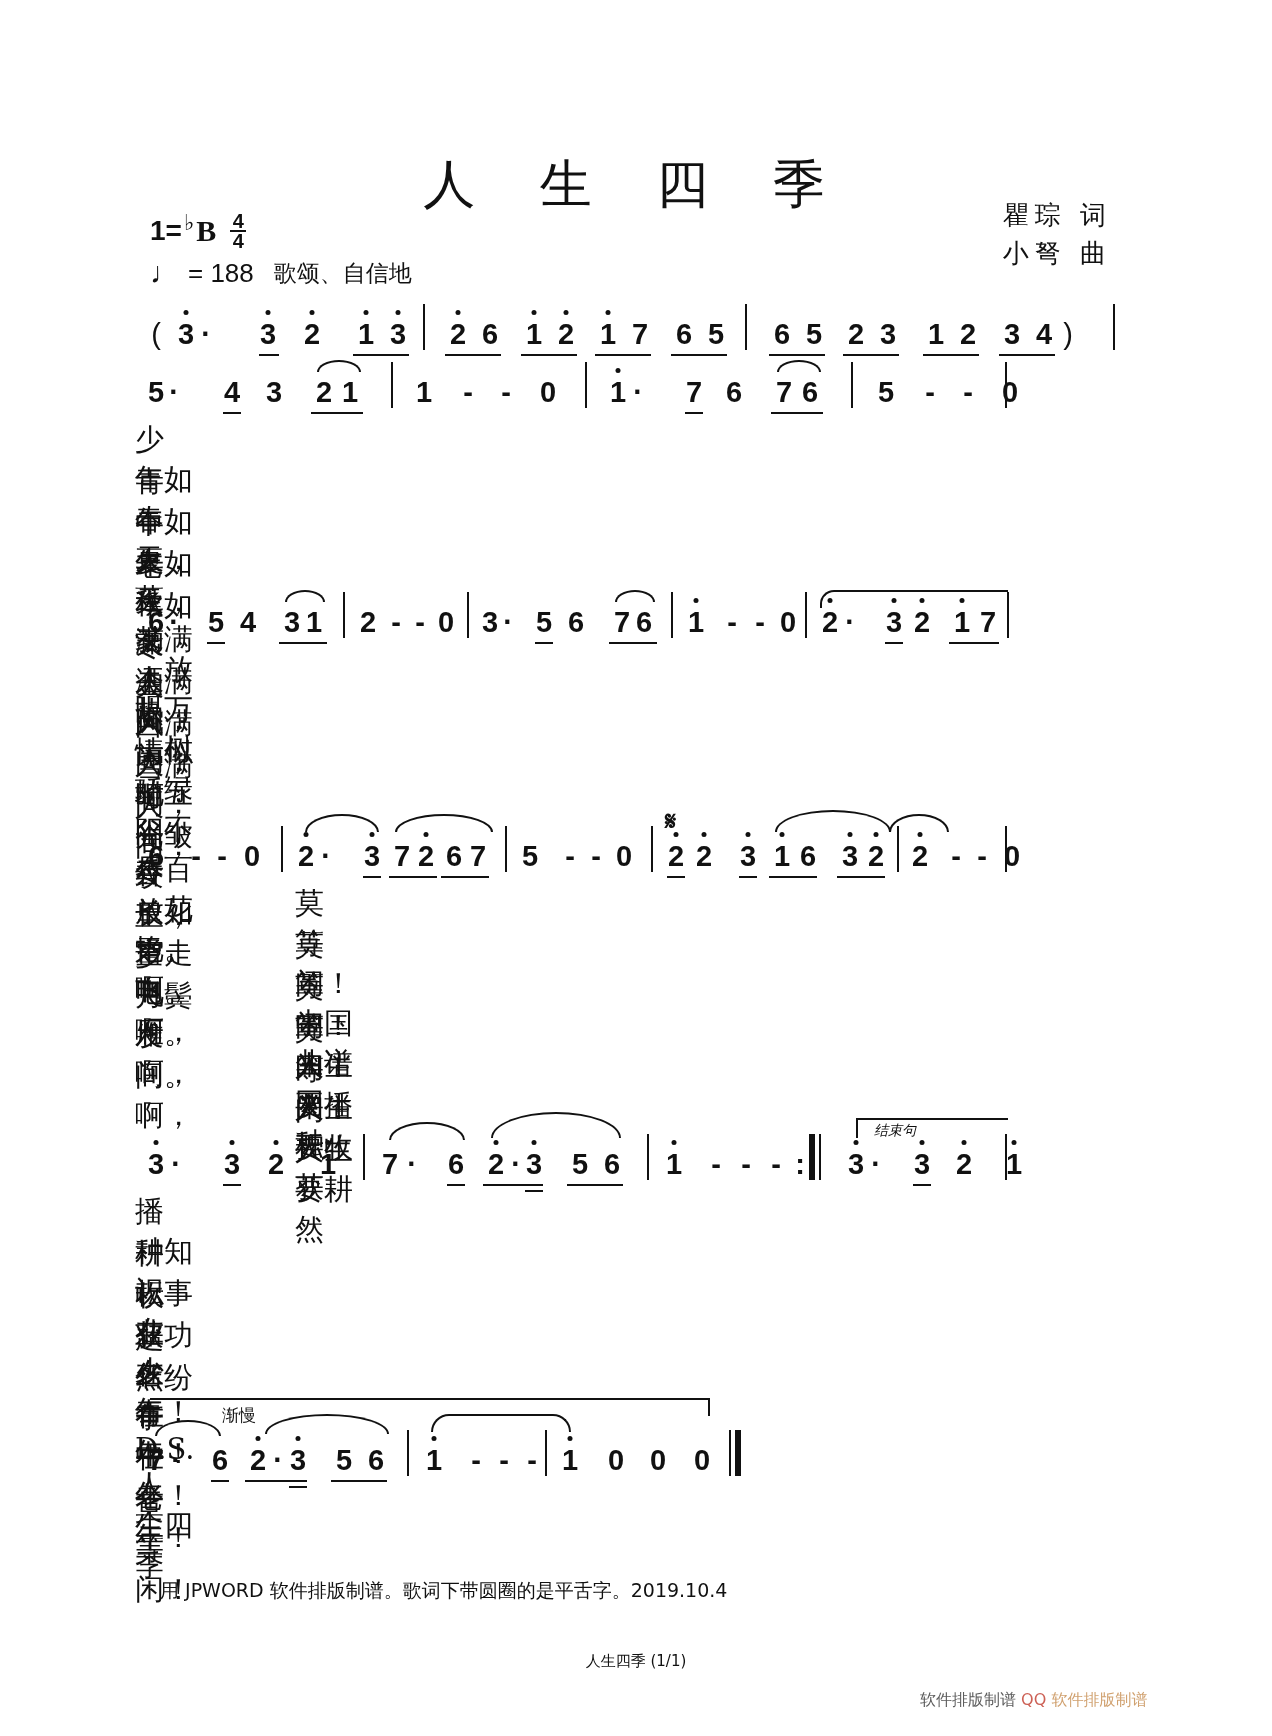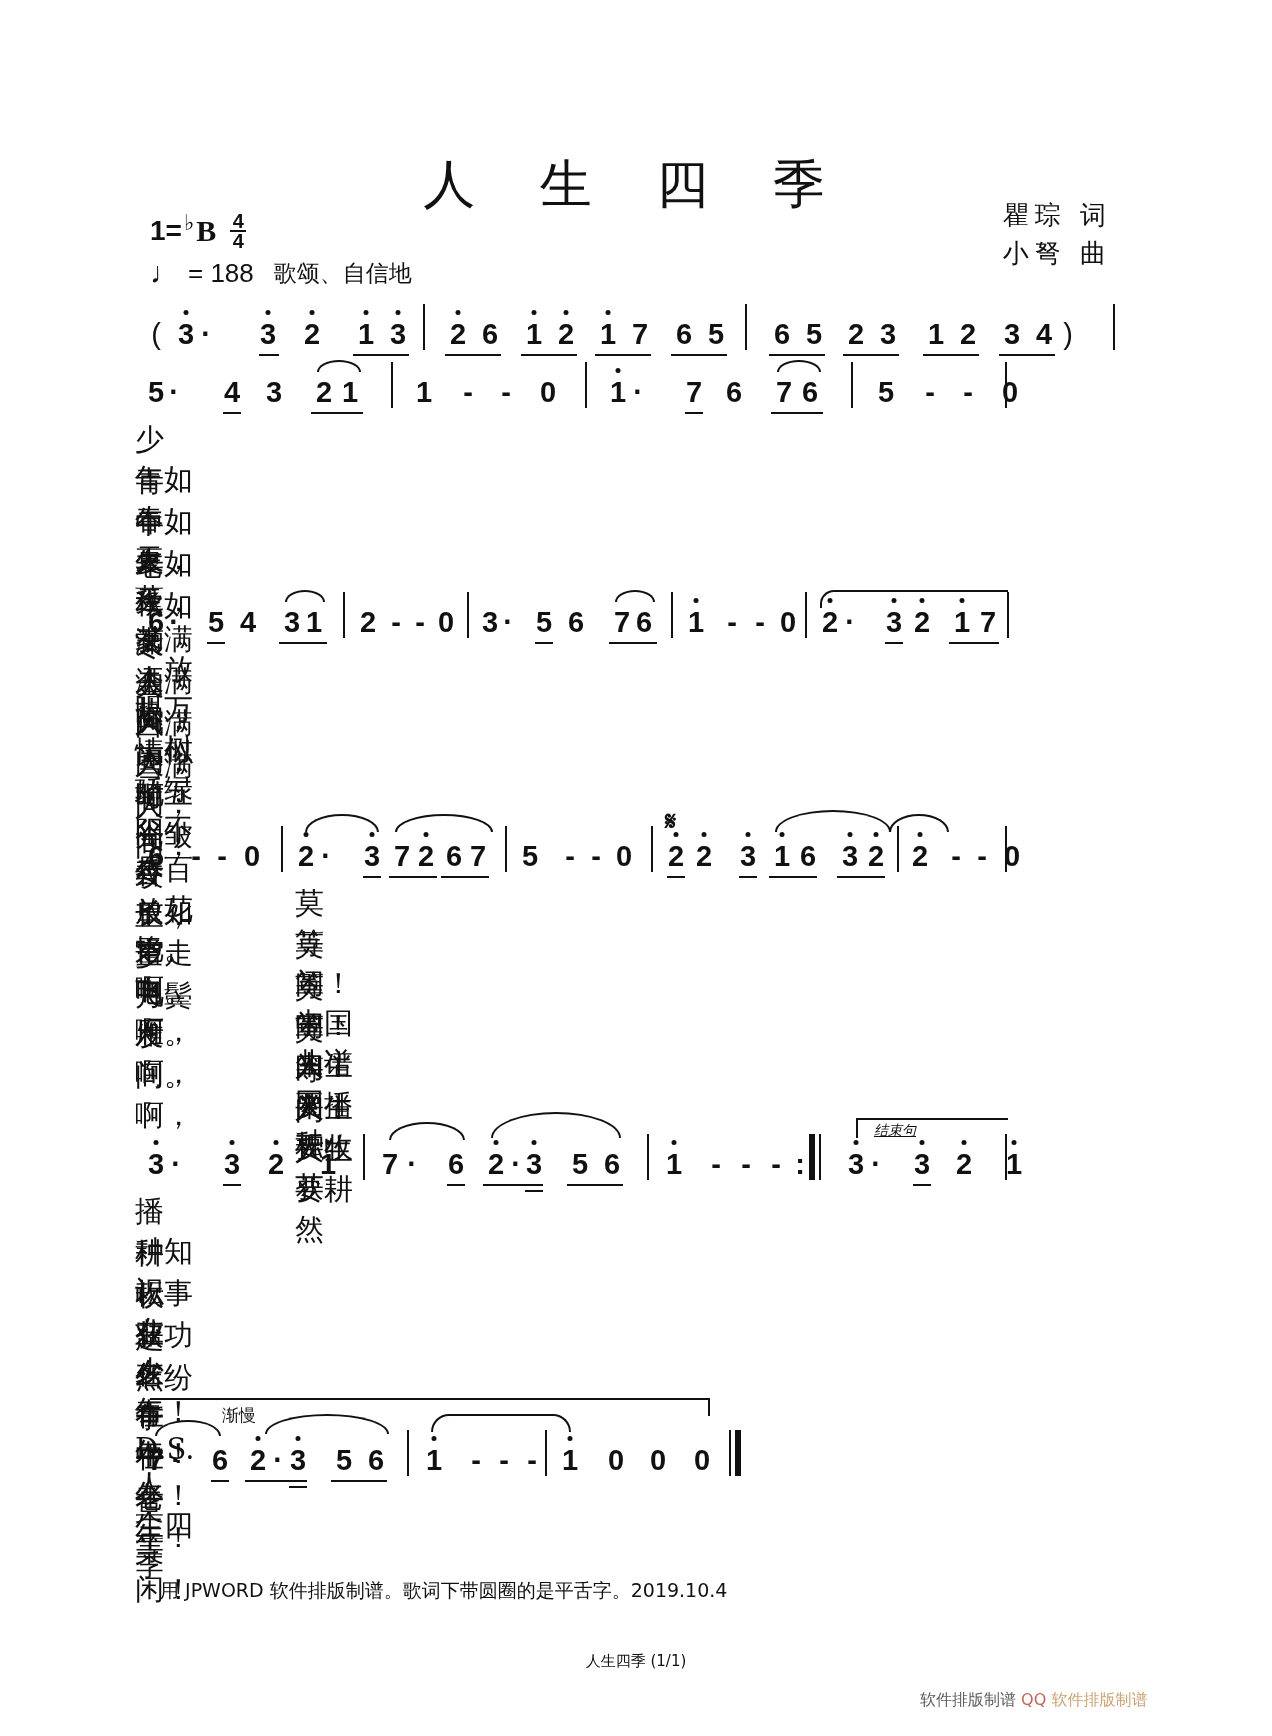--- a/index.html
+++ b/index.html
@@ -19,21 +19,21 @@
   .n { position:absolute; top:0; width:22px; text-align:center; }
   .n .dot-above { position:absolute; left:50%; top:-8px; width:5px; height:5px; border-radius:50%; background:#111; transform:translateX(-50%); }
   .bar-line { position:absolute; top:-14px; width:2px; height:46px; background:#111; }
   .ul { position:absolute; height:2px; background:#111; }
   .slur { position:absolute; border:2px solid #111; border-bottom:none; border-radius:50% 50% 0 0 / 100% 100% 0 0; }
 
   .lyr { position:absolute; left:145px; font-family:"DejaVu Serif", serif; font-size:29px; height:40px; }
   .lyr span { position:absolute; top:0; }
 
   .ending { position:absolute; border-top:2px solid #111; border-left:2px solid #111; }
-  .ending-label { position:absolute; font-family:"DejaVu Sans", sans-serif; font-style:italic; font-size:14px;text-decoration:underline; }
+  .ending-label { position:absolute; font-family:"DejaVu Sans", sans-serif; font-style:italic; font-size:14px; }
   .rit { position:absolute; font-family:"DejaVu Sans", sans-serif; font-size:17px; }
   .segno { position:absolute; font-family:"DejaVu Serif", serif; font-size:26px; font-weight:bold; }
   .note-footer { left:160px; top:1578px; font-family:"DejaVu Sans", sans-serif; font-size:19px; }
   .page-footer { left:0; width:1272px; text-align:center; top:1652px; font-family:"DejaVu Sans", sans-serif; font-size:15px; }
   .watermark { left:920px; top:1690px; font-family:"DejaVu Sans", sans-serif; font-size:16px; color:#333; opacity:0.8; }
   .watermark .red { color:#c0392b; }
   .watermark .brown { color:#c58a4c; }
   .endbar-thin { position:absolute; width:2px; background:#111; }
   .endbar-thick { position:absolute; width:6px; background:#111; }
   .repdots { position:absolute; font-weight:bold; }

